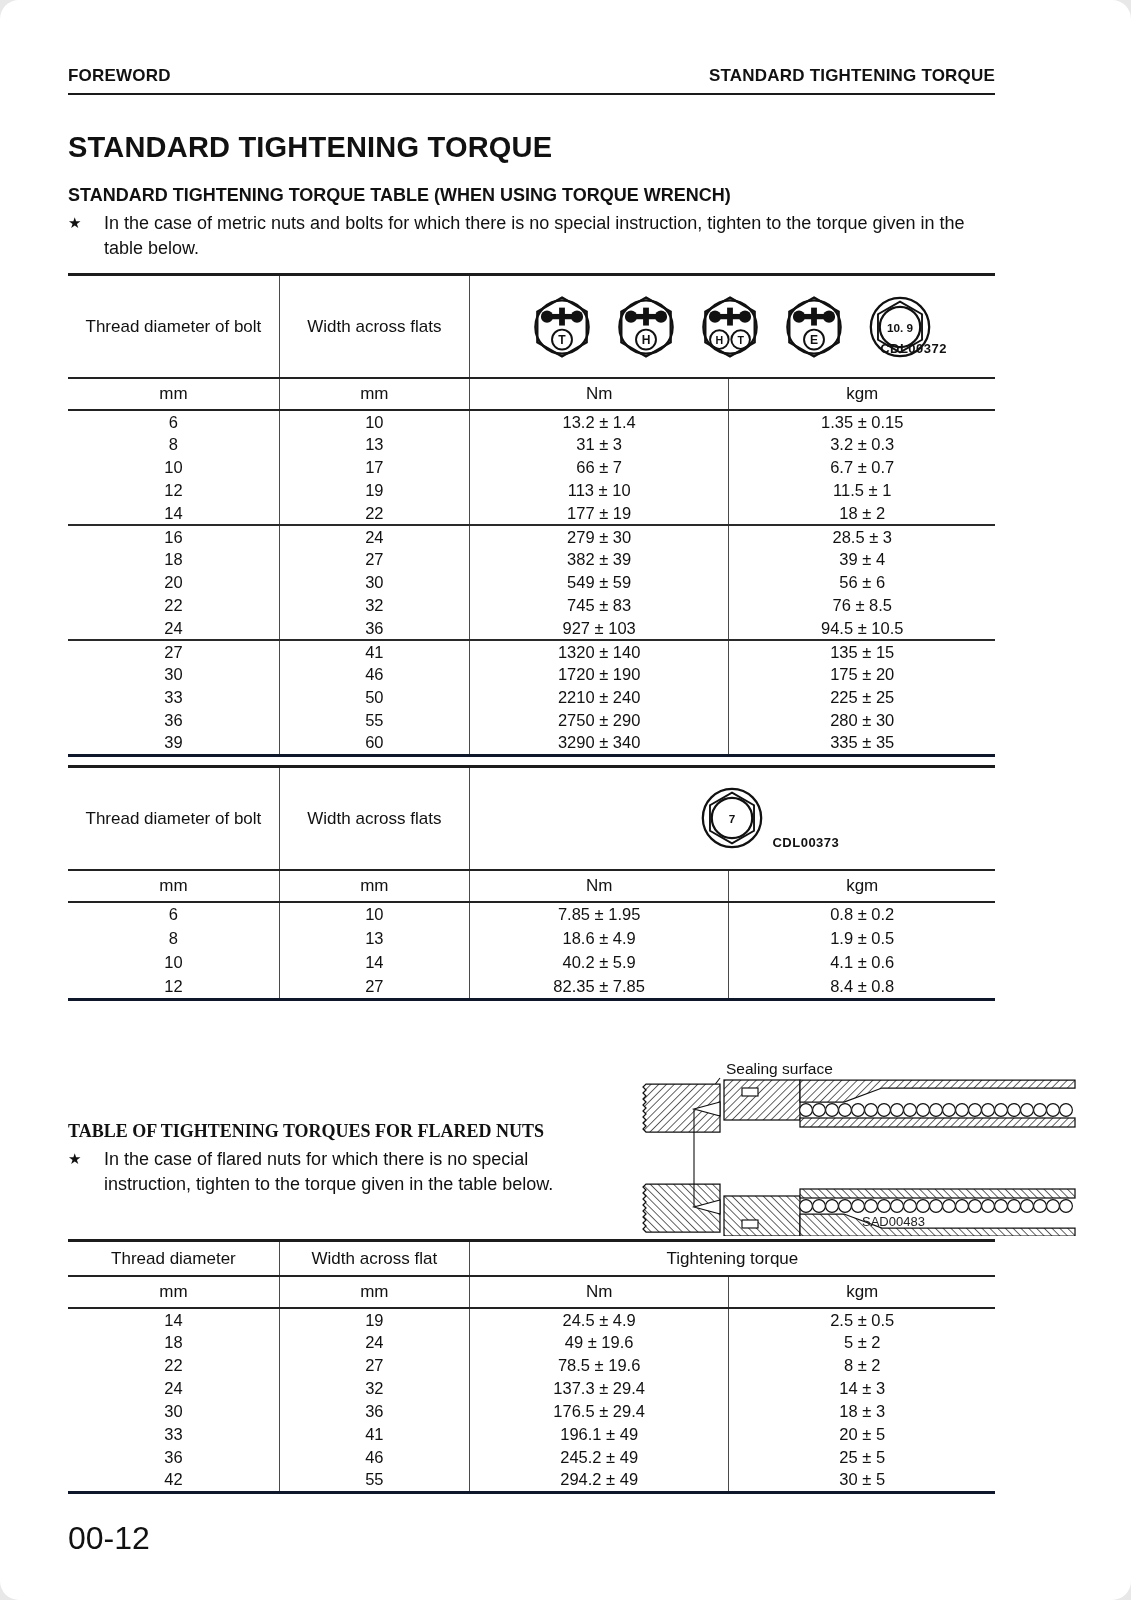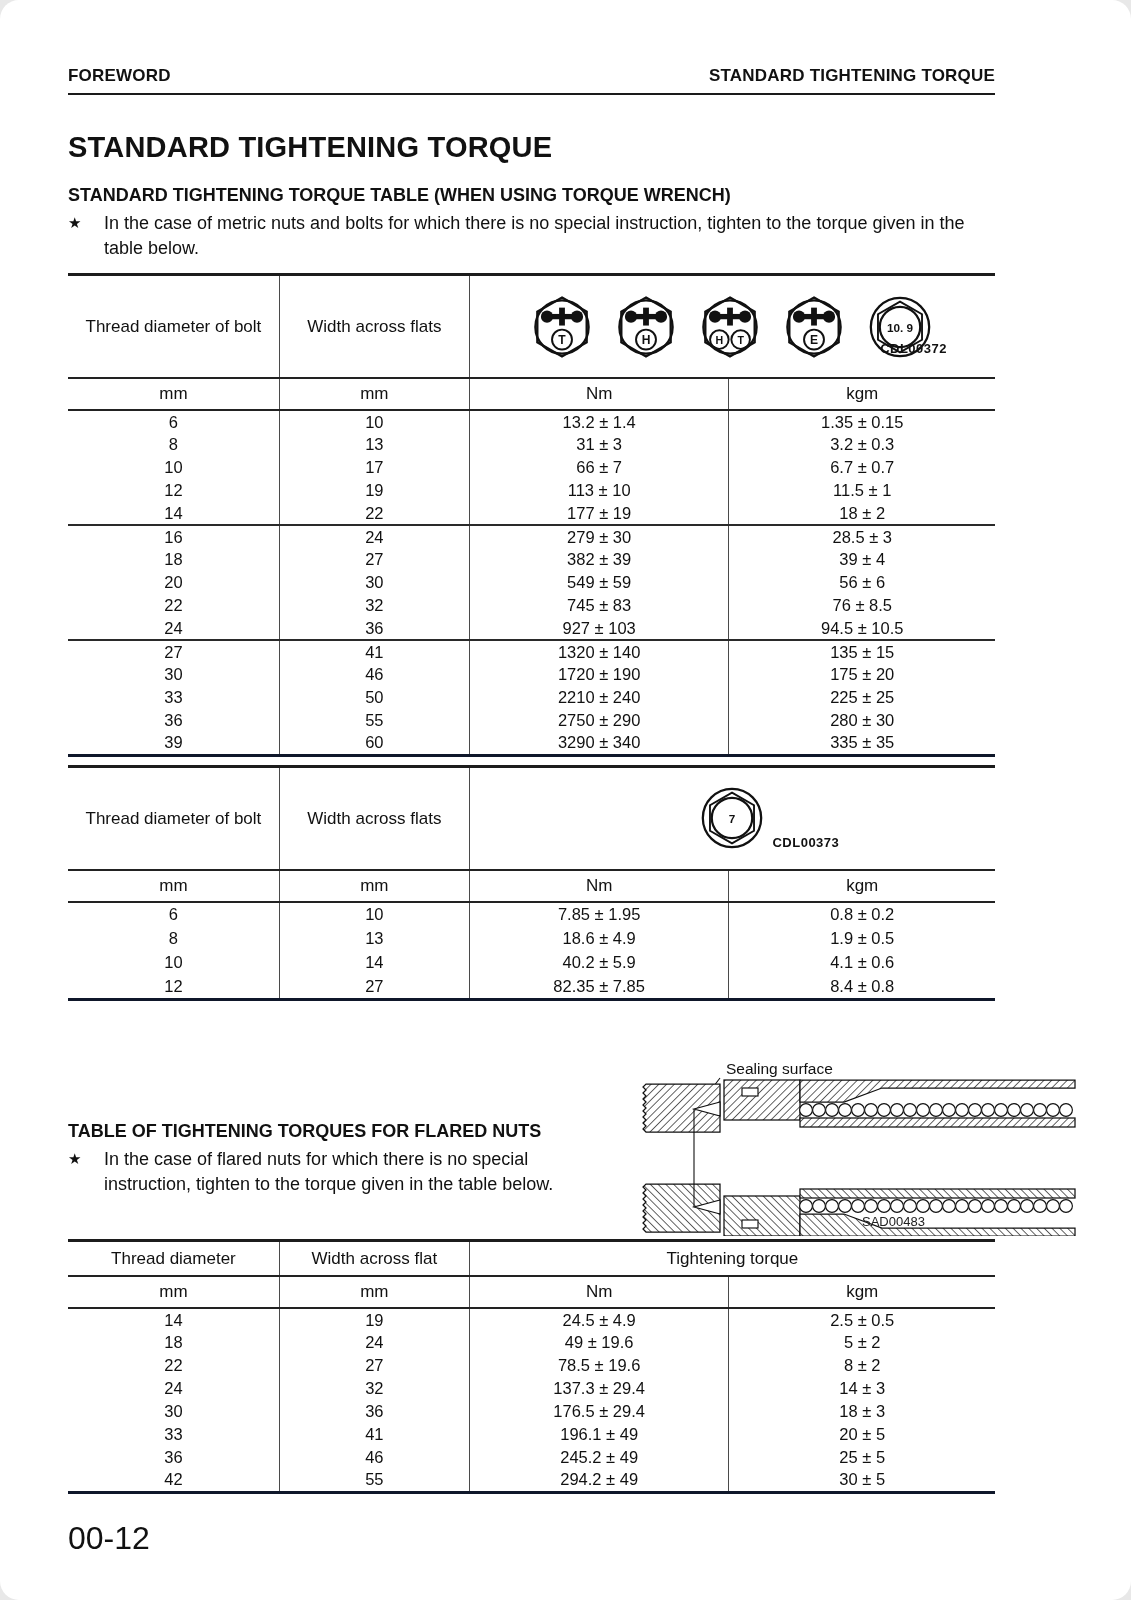--- a/index.html
+++ b/index.html
@@ -50,21 +50,21 @@
   .flange-svg { width:64px; height:64px; }
   .oln  { fill:none; stroke:#111; stroke-width:2.4px; }
   .oln2 { fill:none; stroke:#111; stroke-width:2px; }
   .fll  { fill:#111; }
   .bolt-letter   { font:bold 12.5px "Liberation Sans",sans-serif; text-anchor:middle; fill:#111; }
   .bolt-letter-s { font:bold 11px   "Liberation Sans",sans-serif; text-anchor:middle; fill:#111; }
 
   
   .flared-sec { position:relative; margin-top:40px; height:192px; }
   .flared-text { width:510px; padding-top:80px; }
-  .flared-text .sec-heading { margin-top:0; }
+  .flared-text .sec-heading { margin-top:0;font-family:Liberation Serif, serif; }
   .diagram-wrap { position:absolute; top:17px; left:562px; width:460px; }
   .diagram-label { font:15.5px "Liberation Sans",sans-serif; fill:#111; }
   .sad-code { position:absolute; left:232px; top:156px; font-size:13px; color:#222;text-align:center; }
   .dg-oln { stroke:#111; stroke-width:1.25px; fill:url(#hatch); }
   .dg-white { stroke:#111; stroke-width:1.15px; fill:#fff; }
   .dg-line { stroke:#111; stroke-width:1.1px; fill:none; }
 
   .page-num { margin-top:26px; font-size:32px; }
 </style>
 </head>

